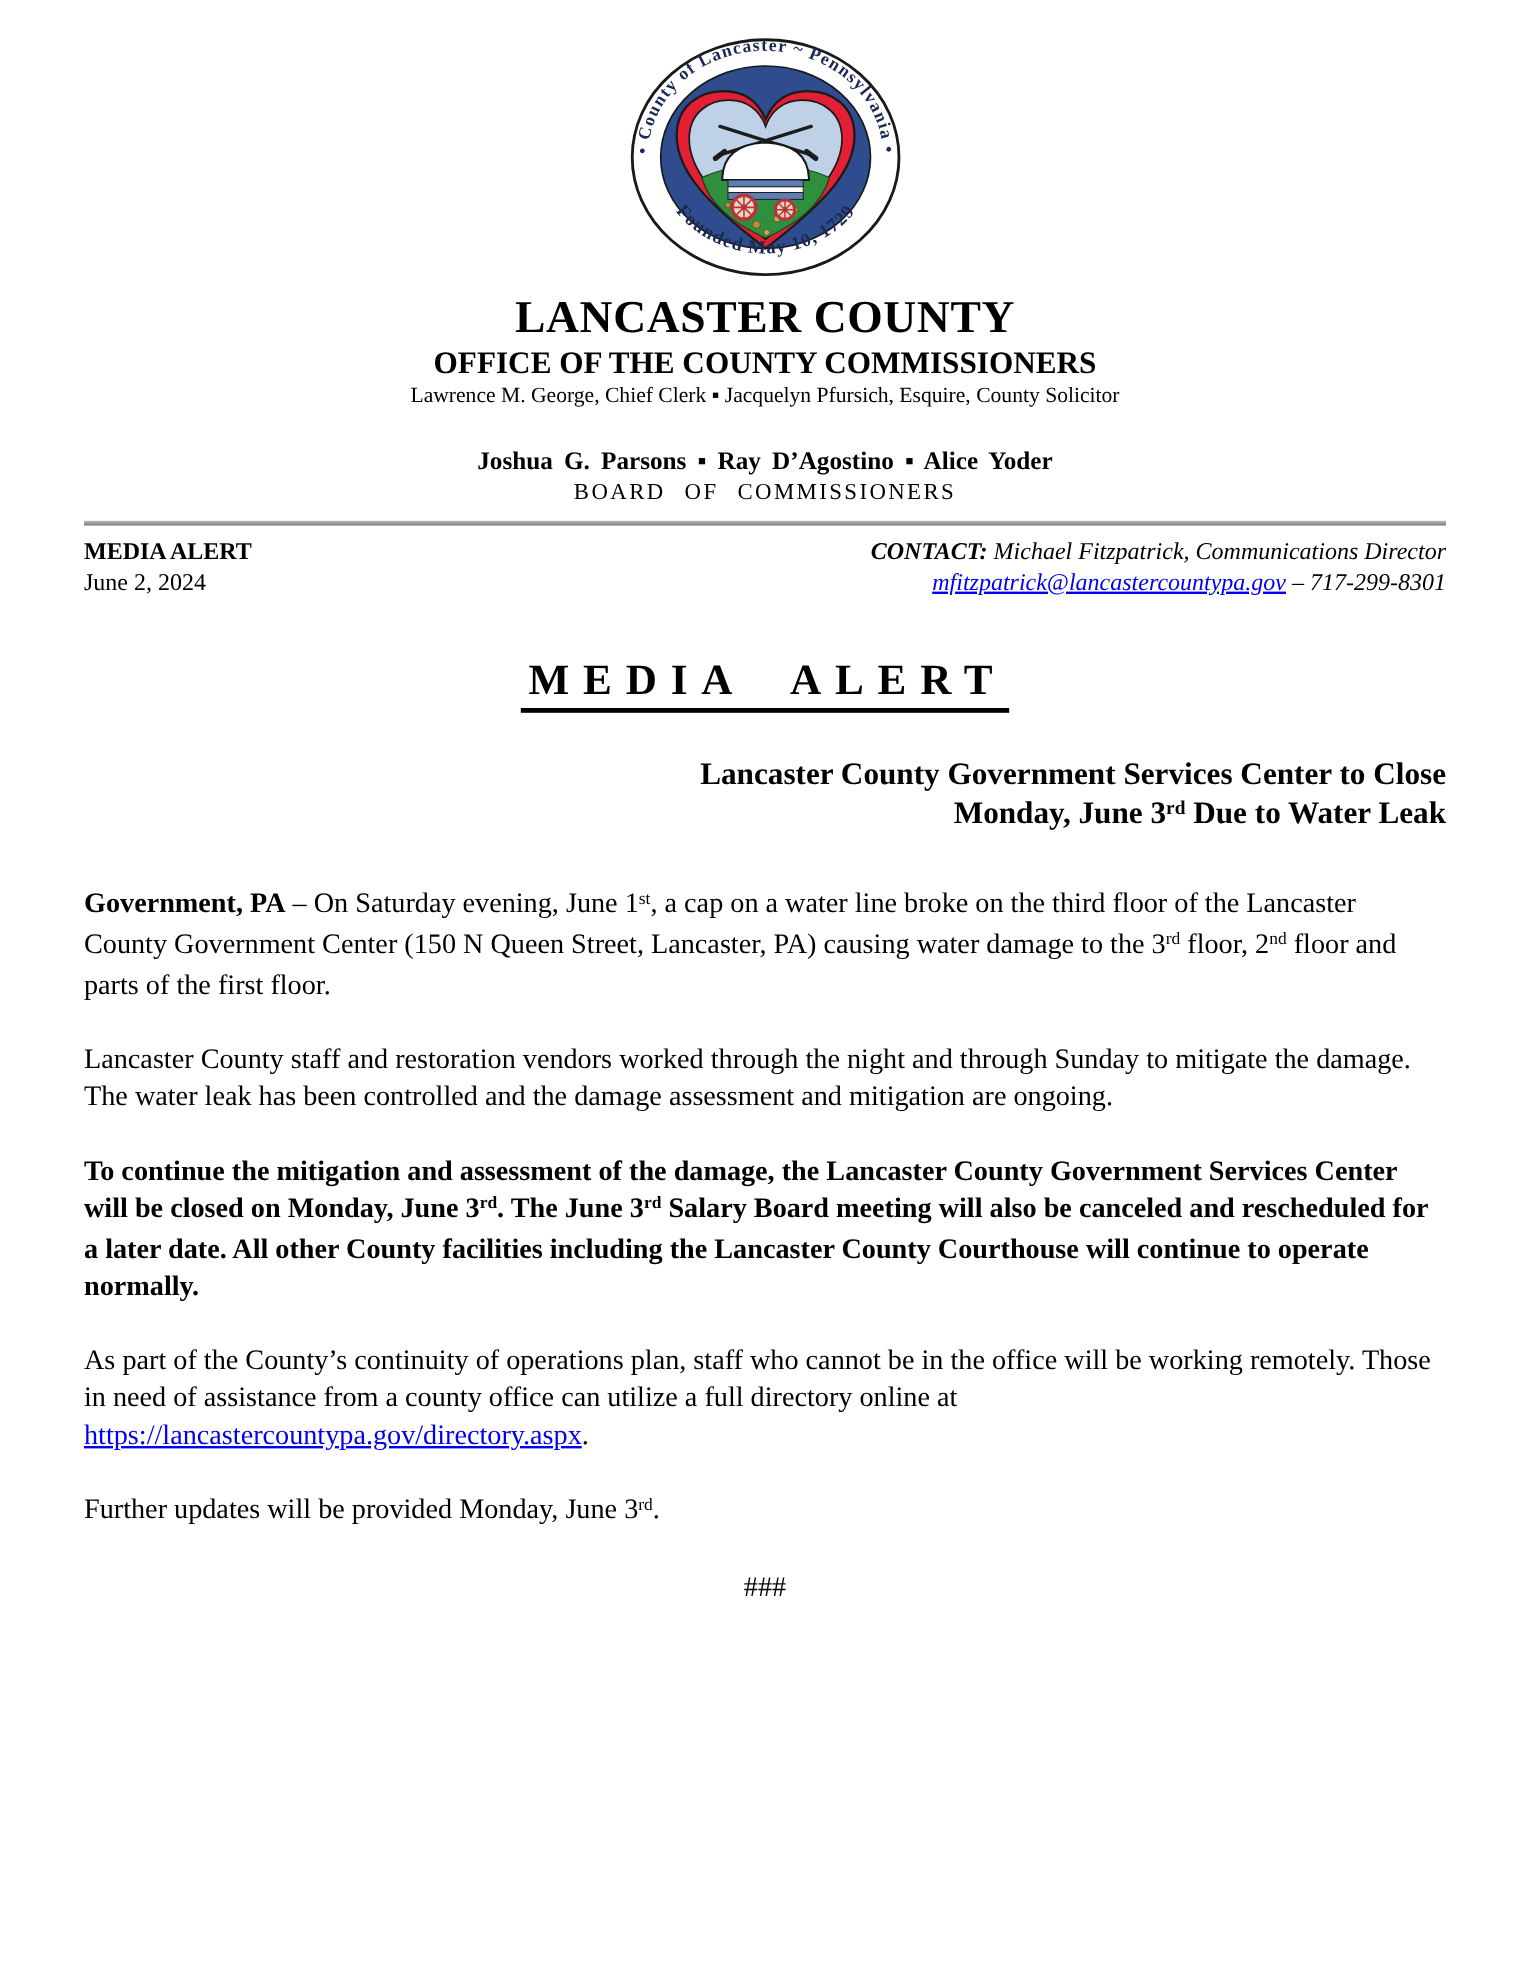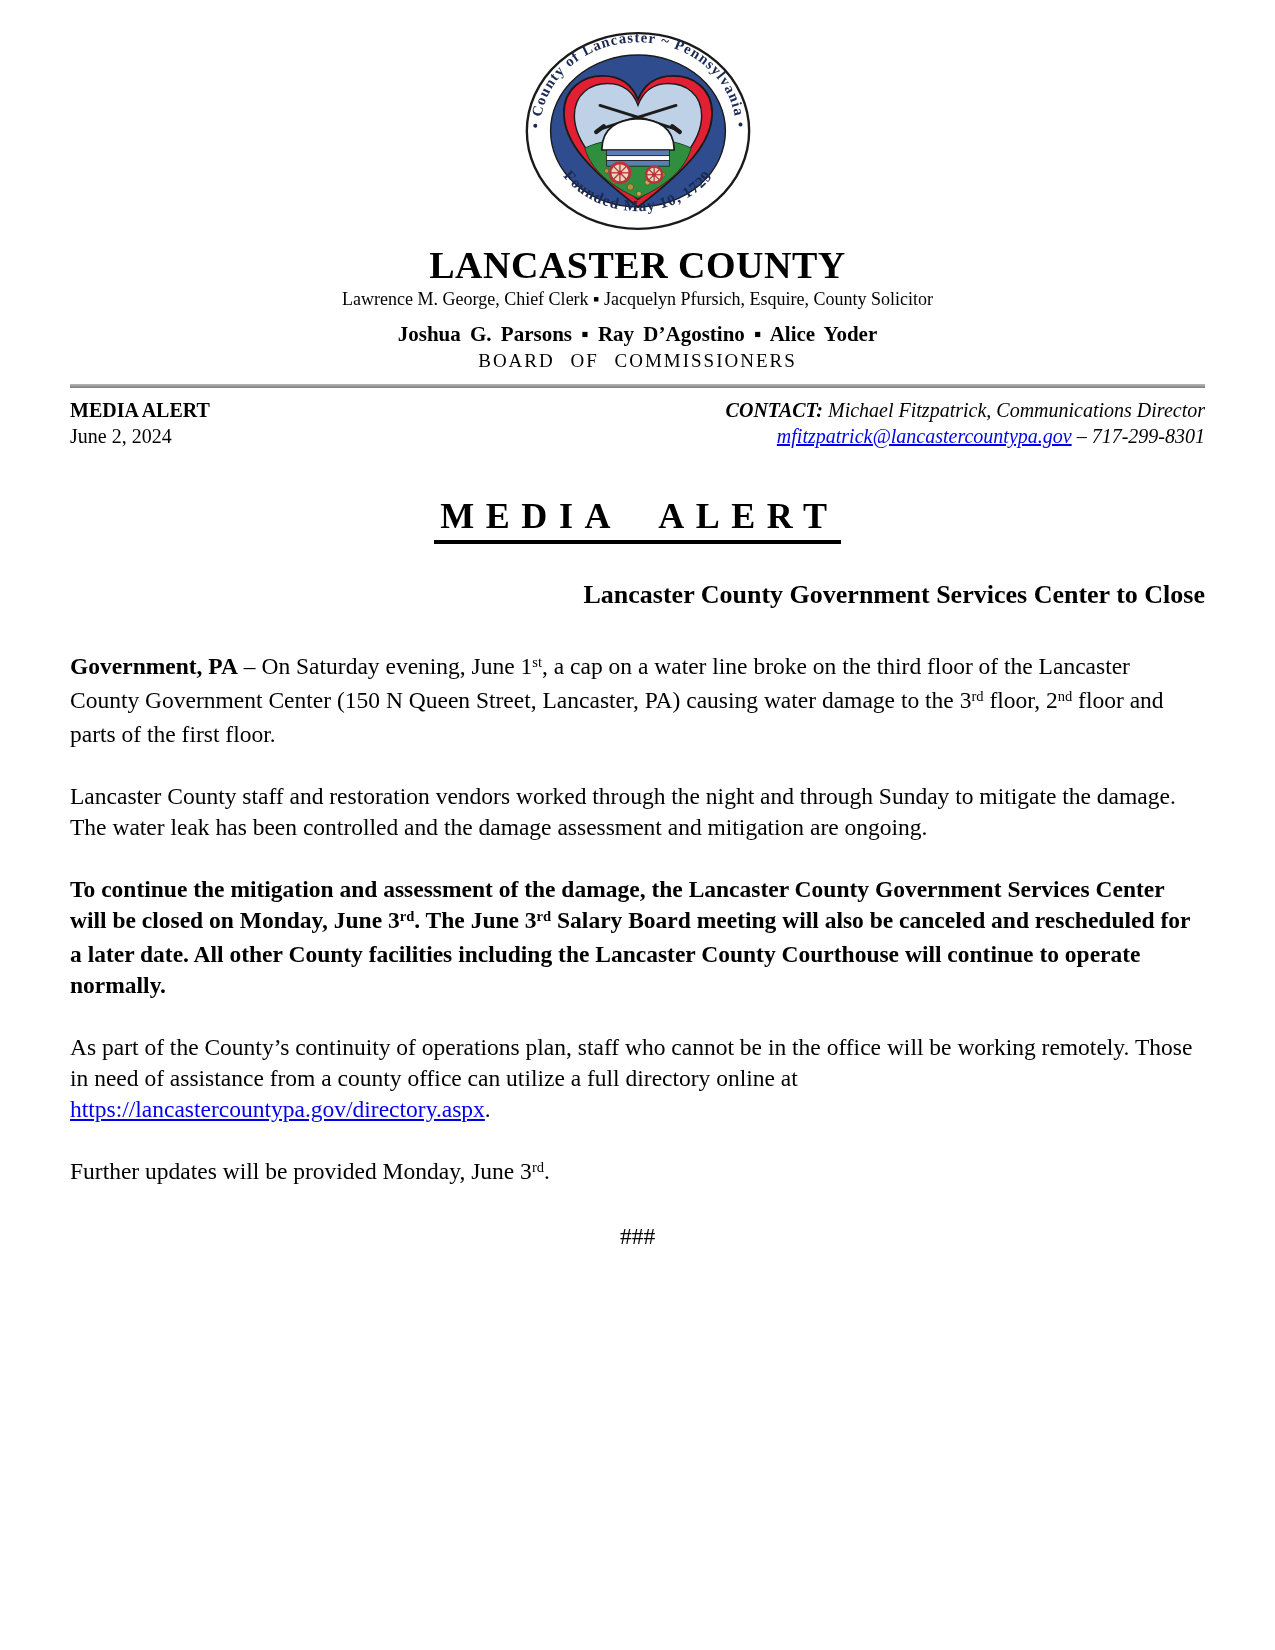--- a/index.html
+++ b/index.html
@@ -15,21 +15,21 @@
     background:#fff;
     padding:28px 70px 0 70px;
     overflow:hidden;
   }
   .header { text-align:center; }
   .seal { display:block; width:228px; height:206px; margin:0 auto; }
   .title { font-size:38px; font-weight:bold; line-height:1.15; margin-top:10px; letter-spacing:0.5px; }
   .office { font-size:26px; font-weight:bold; line-height:1.15; }
   .addr-line { font-size:19px; line-height:1.3; margin-top:3px; }
   .clerk-line { font-size:18px; line-height:1.3; }
-  .commissioners { font-size:21px; font-weight:bold; line-height:1.3; margin-top:10px; word-spacing:4px; }
+  .commissioners { font-size:21px; font-weight:bold; line-height:1.3; margin-top:30px; word-spacing:4px; }
   .board-label { font-size:19px; line-height:1.3; margin-top:1px; letter-spacing:2px; word-spacing:9px; }
   .rule { height:4px; margin-top:10px; background:linear-gradient(#b9b9b9,#7d7d7d); }
   .meta { display:flex; justify-content:space-between; margin-top:9px; font-size:20px; line-height:26px; }
   .meta-left { text-align:left; }
   .meta-right { text-align:right;font-style:italic; }
   .b { font-weight:bold; }
   a.link { color:#0000EE; text-decoration:underline; cursor:pointer; }
   .headline-wrap { text-align:center; margin-top:46px; }
   .headline {
     display:inline-block;
@@ -99,20 +99,21 @@
       </g>
       <text font-size="15.5" font-weight="bold" fill="#1b2a55" letter-spacing="1.2" font-family="Liberation Serif, DejaVu Serif, serif">
         <textPath href="#arcTop" startOffset="50%" text-anchor="middle">• County of Lancaster ~ Pennsylvania •</textPath>
       </text>
       <text font-size="16.5" font-weight="bold" fill="#1b2a55" letter-spacing="1" font-family="Liberation Serif, DejaVu Serif, serif">
         <textPath href="#arcBot" startOffset="50%" text-anchor="middle">Founded May 10, 1729</textPath>
       </text>
     </svg>
 
     <div class="title">LANCASTER COUNTY</div>
+    <div class="office">OFFICE OF THE COUNTY COMMISSIONERS</div>
     <div class="clerk-line">Lawrence M. George, Chief Clerk ▪ Jacquelyn Pfursich, Esquire, County Solicitor</div>
     <div class="commissioners">Joshua G. Parsons ▪ Ray D’Agostino ▪ Alice Yoder</div>
     <div class="board-label">BOARD OF COMMISSIONERS</div>
   </div>
 
   <div class="rule"></div>
 
   <div class="meta">
     <div class="meta-left">
       <div class="b">MEDIA ALERT</div>
@@ -127,20 +128,23 @@
       </div>
     </div>
   </div>
 
   <div class="headline-wrap">
     <span class="headline">MEDIA ALERT</span>
   </div>
 
   <div class="subtitle">
     <div>Lancaster County Government Services Center to Close</div>
+    <div>
+      <span>Monday, June 3</span><sup class="ord">rd</sup><span> Due to Water Leak</span>
+    </div>
   </div>
 
   <div class="body-copy">
 
     <p>
       <span class="b">Government, PA</span><span> – On Saturday evening, June 1</span><sup class="ord">st</sup><span>, a cap on a water line broke on the third floor of the Lancaster County Government Center (150 N Queen Street, Lancaster, PA) causing water damage to the 3</span><sup class="ord">rd</sup><span> floor, 2</span><sup class="ord">nd</sup><span> floor and parts of the first floor.</span>
     </p>
 
     <p>Lancaster County staff and restoration vendors worked through the night and through Sunday to mitigate the damage. The water leak has been controlled and the damage assessment and mitigation are ongoing.</p>
 

